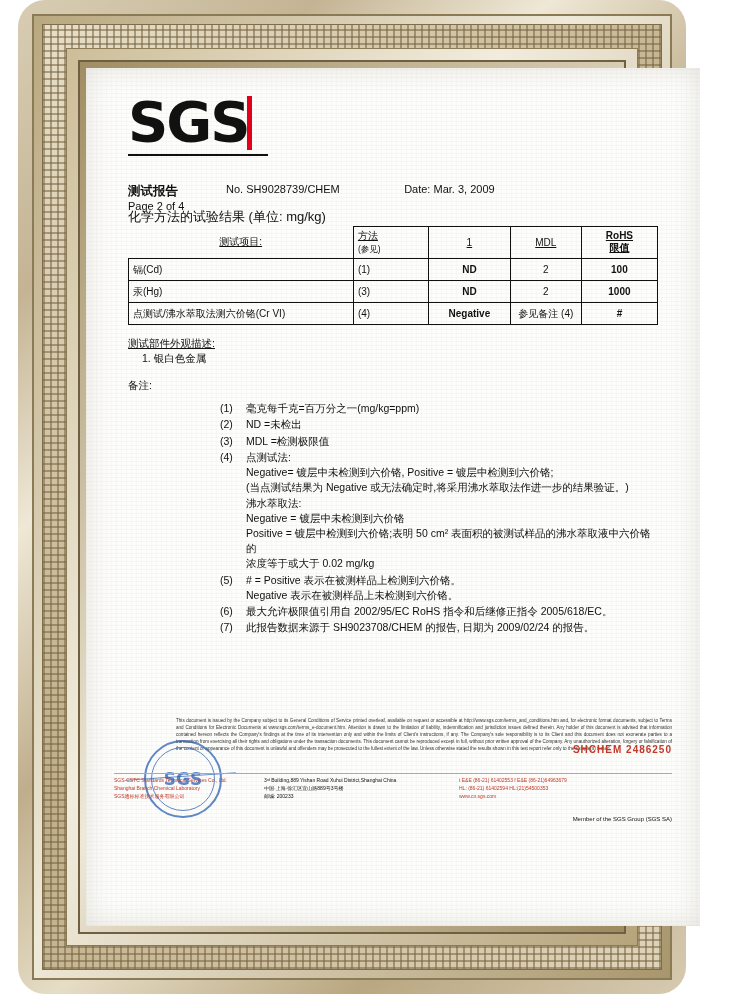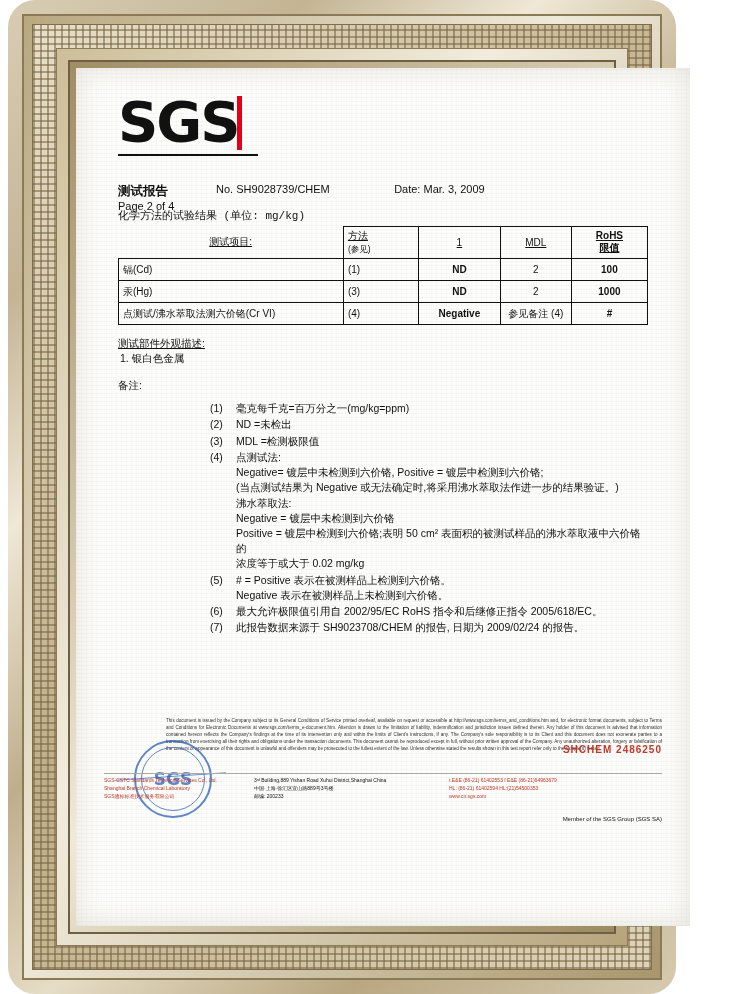--- a/index.html
+++ b/index.html
@@ -4,21 +4,21 @@
 <style>
   html,body{margin:0;padding:0;}
   body{
     width:750px;height:994px;
     background:#ffffff;
     font-family:"Liberation Sans", sans-serif;
     overflow:hidden;
   }
   
   .frame-outer{
-    position:absolute;left:8px;top:0;width:668px;height:994px;
+    position:absolute;left:18px;top:0;width:668px;height:994px;
     background:
       linear-gradient(135deg,#d8cdb4 0%,#c4b494 18%,#efe8d6 32%,#bfae8c 48%,#e6ddc6 62%,#b9a781 80%,#d6cab0 100%);
     box-sizing:border-box;
     border-radius:27px;
   }
   .frame-bevel1{
     position:absolute;left:14px;top:14px;right:14px;bottom:14px;
     border:2px solid #8a7a56;
     background:linear-gradient(120deg,#b9a87f,#efe9d8 45%,#a8966c 100%);
     box-sizing:border-box;
@@ -73,42 +73,42 @@
 
   
   .doc-head{position:absolute;left:42px;right:42px;top:115px;font-size:11px;color:#111;}
   .doc-head .title{font-weight:bold;font-size:12.5px;}
   .doc-head .cell{display:inline-block;vertical-align:top;}
   .hd-title{width:95px;}
   .hd-no{width:175px;}
   .hd-date{width:160px;}
   .hd-page{width:95px;}
 
-  .subtitle{position:absolute;left:42px;top:140px;font-size:11px;color:#111;font-family:Liberation Mono, monospace;}
+  .subtitle{position:absolute;left:42px;top:140px;font-size:13px;color:#111;}
 
   
   table.results{
     position:absolute;left:42px;top:158px;width:530px;
     border-collapse:collapse;font-size:10px;color:#111;
   }
   table.results td{border:1px solid #111;padding:2px 4px;height:17px;}
   table.results .hdr{text-align:center;font-weight:normal;}
   table.results .c-item{width:230px;}
   table.results .c-method{width:70px;text-align:left;}
   table.results .c-res{width:75px;text-align:center;}
   table.results .c-mdl{width:65px;text-align:center;}
   table.results .c-rohs{width:70px;text-align:center;font-weight:bold;}
   .u{text-decoration:underline;}
   .small{font-size:8.5px;}
 
   
   .blk{position:absolute;left:42px;right:42px;font-size:10.5px;color:#111;line-height:1.45;}
   .desc{top:268px;}
   .desc .t1{text-decoration:underline;}
-  .desc .i1{margin-left:2px;}
+  .desc .i1{margin-left:14px;}
   .notes{top:310px;}
   .notes .lbl{margin-bottom:8px;}
   .notes ol{margin:0;padding:0;list-style:none;}
   .notes li{position:relative;padding-left:118px;margin-bottom:1px;}
   .notes li .n{position:absolute;left:92px;width:26px;text-align:left;}
   .notes li .sub{display:block;}
 
   
   .footer-fine{
     position:absolute;left:90px;right:28px;top:650px;

